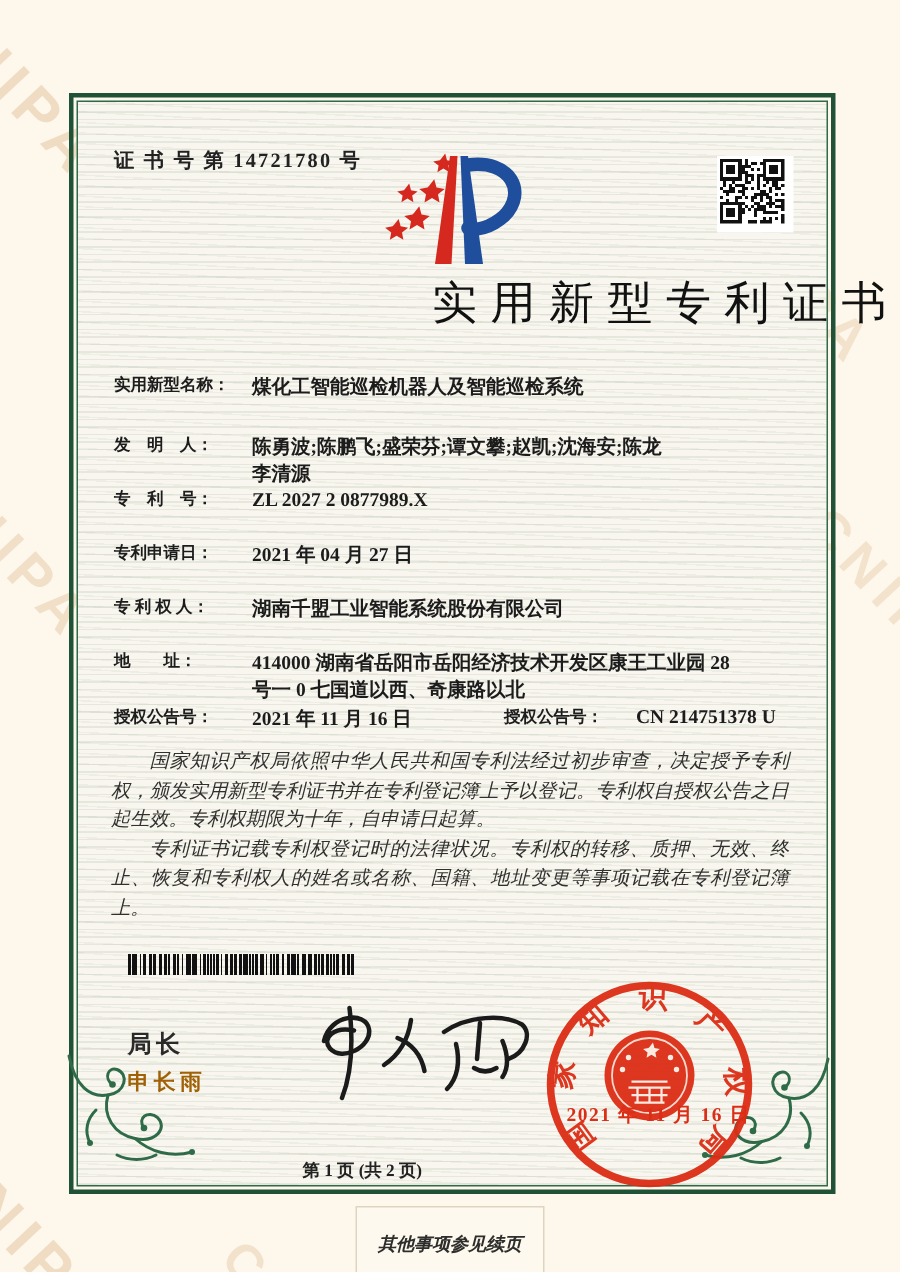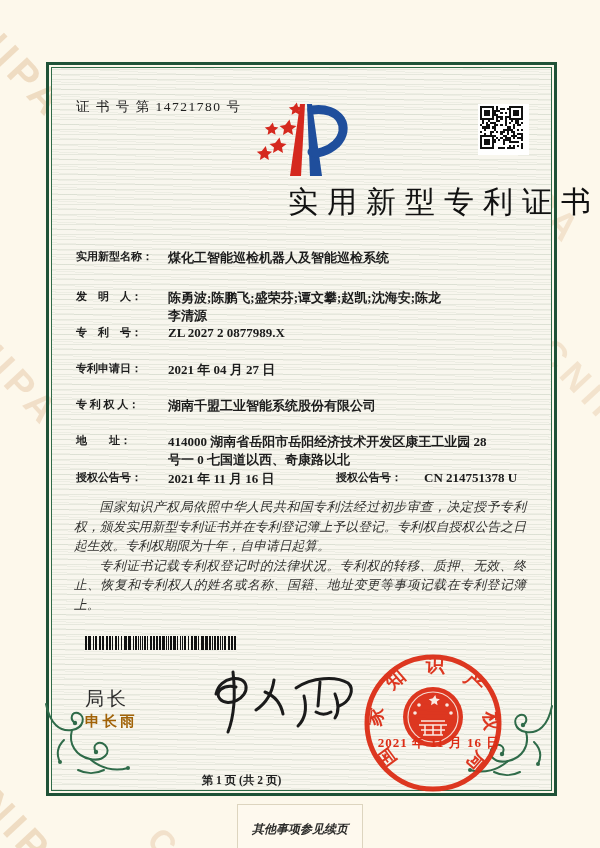--- a/index.html
+++ b/index.html
@@ -29,21 +29,21 @@
   }
   .frame-inner{
     position:absolute;left:2px;top:2px;right:2px;bottom:2px;
     border:1px solid #2f6b49;
     background:
       repeating-linear-gradient(0deg, rgba(140,160,135,.17) 0 1px, transparent 1px 5px),
       repeating-linear-gradient(3deg, rgba(140,160,135,.10) 0 1px, transparent 1px 7px),
       #f8f6ee;
   }
   .cert-no{
-    position:absolute;left:76px;top:98px;font-size:13.5px;font-weight:400;
+    position:absolute;left:76px;top:98px;font-size:13.5px;font-weight:700;
     letter-spacing:1.5px;color:#222;
   }
   .logo{position:absolute;left:248px;top:100px;width:110px;height:82px;}
   .qr{position:absolute;left:478px;top:104px;width:47px;height:47px;background:#fff;padding:2px;}
   .qr svg{display:block;width:43px;height:43px;fill:#111;shape-rendering:crispEdges;}
   .title{
     position:absolute;left:0;top:182px;width:600px;text-align:right;
     font-size:30px;font-weight:400;letter-spacing:9px;color:#111;
   }
   .field-label{position:absolute;left:76px;width:96px;font-size:11px;font-weight:700;white-space:nowrap;}
@@ -52,21 +52,21 @@
   .r3{top:361px;} .r4{top:397px;} .r5{top:433px;} .r5b{top:451px;} .r6{top:470px;}
   .label2{left:336px;width:92px;} .value2{left:424px;}
   .body-text{
     position:absolute;left:74px;top:498px;width:452px;
     font-size:12.8px;line-height:19.5px;font-style:italic;font-weight:500;
     color:#30302e;text-align:justify;
   }
   .body-text p{margin:0;text-indent:2em;}
   .barcode{position:absolute;left:85px;top:636px;width:153px;height:14px;}
   .barcode svg{display:block;width:153px;height:14px;fill:#111;shape-rendering:crispEdges;}
-  .director-label{position:absolute;left:85px;top:686px;font-size:19px;font-weight:400;letter-spacing:3px;
+  .director-label{position:absolute;left:85px;top:686px;font-size:16px;font-weight:700;letter-spacing:3px;
     font-family:"Liberation Sans","DejaVu Sans",sans-serif;color:#2a2a2a;}
   .director-name{position:absolute;left:85px;top:712px;font-size:14.5px;font-weight:600;letter-spacing:3px;
     font-family:"Liberation Sans","DejaVu Sans",sans-serif;color:#a16207;}
   .signature{position:absolute;left:192px;top:664px;width:168px;height:78px;}
   .seal{position:absolute;left:363px;top:653px;width:140px;height:140px;opacity:.95;}
   .seal-date{
     position:absolute;left:374px;top:734px;width:130px;text-align:center;
     font-size:13px;font-weight:700;color:#dc2d16;white-space:nowrap;letter-spacing:1px;
   }
   .page-num{position:absolute;left:0;top:773px;width:483px;text-align:center;font-size:11.5px;font-weight:600;color:#222;}

